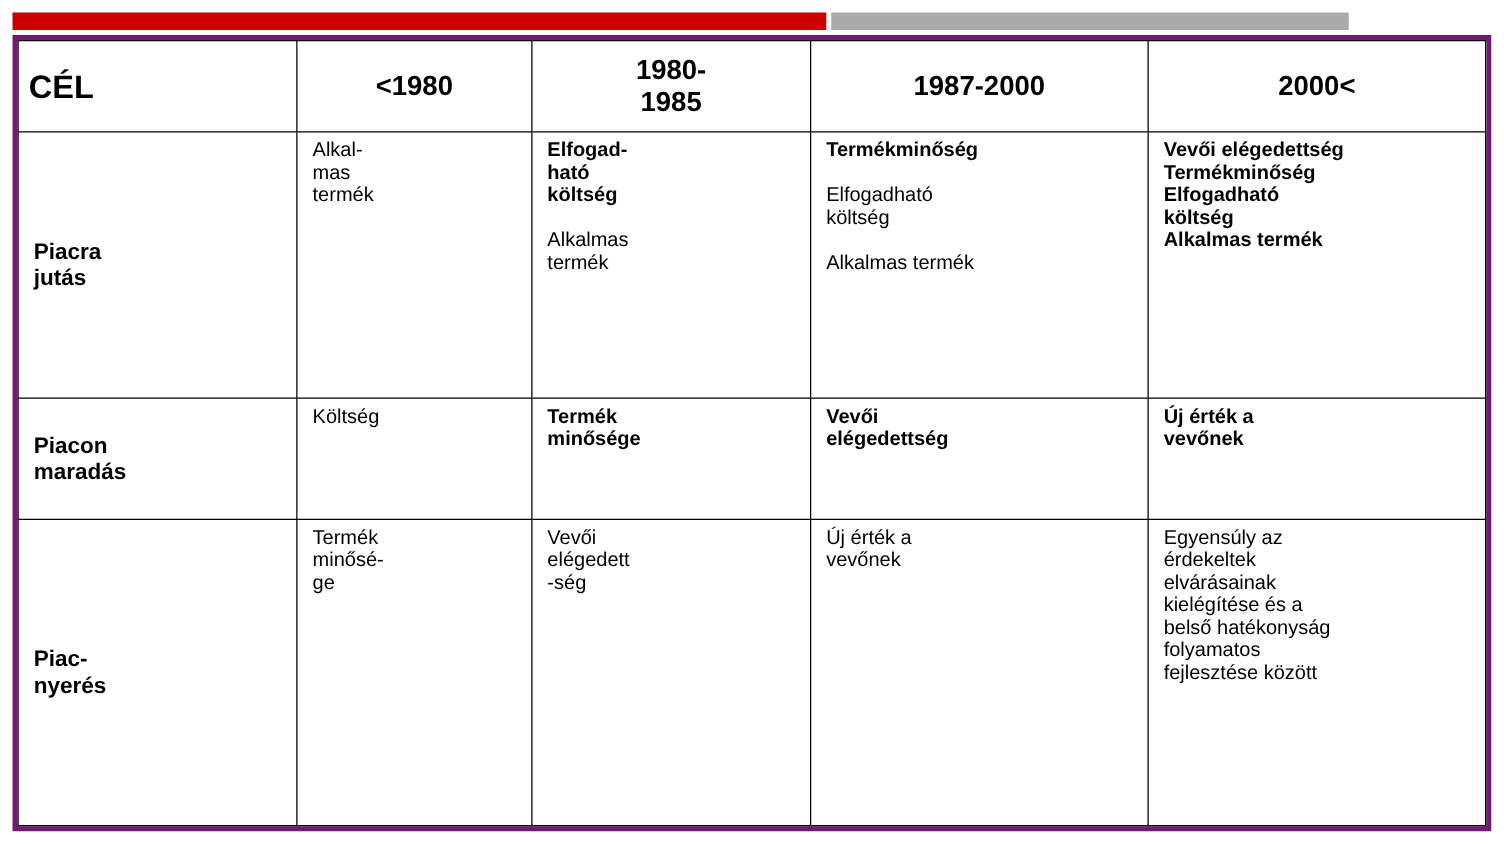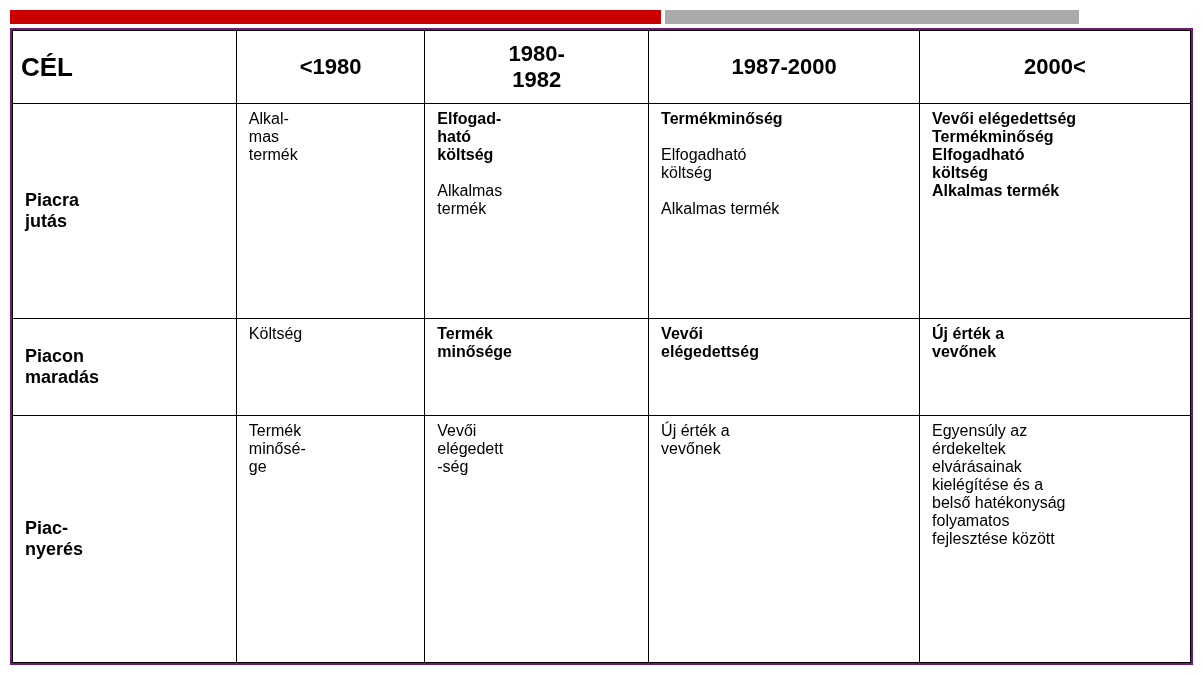--- a/index.html
+++ b/index.html
@@ -41,21 +41,21 @@
     .top-bar-gray {
       background: #aaaaaa;
       width: 35%;
       height: 100%;
       margin-left: 4px;
     }
 
     .table-container {
       width: 100%;
       flex: 1;
-      border: 2px solid #701a75;
+      border: 4px solid #701a75;
     }
 
     table {
       width: 100%;
       height: 100%;
       border-collapse: collapse;
       table-layout: fixed;
     }
 
     th, td {
@@ -116,21 +116,21 @@
         <col class="col-1980">
         <col class="col-1980-1990">
         <col class="col-1990-2000">
         <col class="col-2000">
       </colgroup>
       <thead>
         <tr class="header-row">
           <th>CÉL</th>
           <th>&lt;1980</th>
           <th style="white-space:pre-line;">1980-
-1982</th>
+1985</th>
           <th>1987-2000</th>
           <th>2000&lt;</th>
         </tr>
       </thead>
       <tbody>
 
         <tr>
           <td class="row-header">Piacra<br>jutás</td>
           <td class="data-cell">Alkal-<br>mas<br>termék</td>
           <td class="data-cell">

